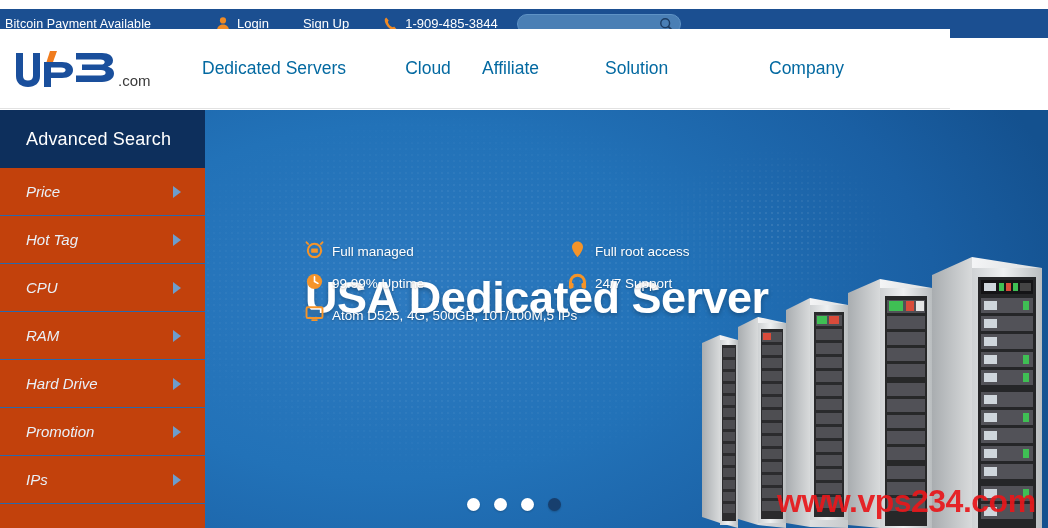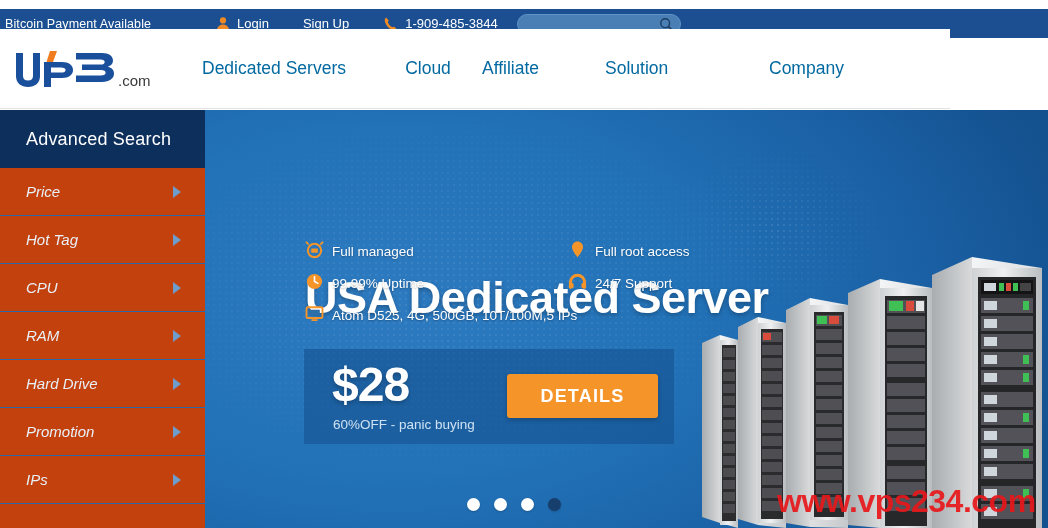--- a/index.html
+++ b/index.html
@@ -320,25 +320,20 @@
             <rect x="1.6" y="3.4" width="16.8" height="11.4" rx="1.4" fill="none" stroke="#f59429" stroke-width="2"></rect>
             <rect x="4.4" y="6" width="11.2" height="6.2" fill="#2f6fa8"></rect>
             <rect x="6.6" y="16" width="6.8" height="1.8" rx="0.8" fill="#f59429"></rect>
           </svg>
           <span>Atom D525, 4G, 500GB, 10T/100M,5 IPs</span>
         </div>
       </div>
 
     </div>
 
-    <div class="pricebox">
-      <div class="price">$28</div>
-      <div class="price-sub">60%OFF - panic buying</div>
-      <button class="details-btn">DETAILS</button>
-    </div>
 
     <div class="dots">
       <span class="dot"></span>
       <span class="dot"></span>
       <span class="dot"></span>
       <span class="dot active"></span>
     </div>
   </section>
 
   <div class="servers">

